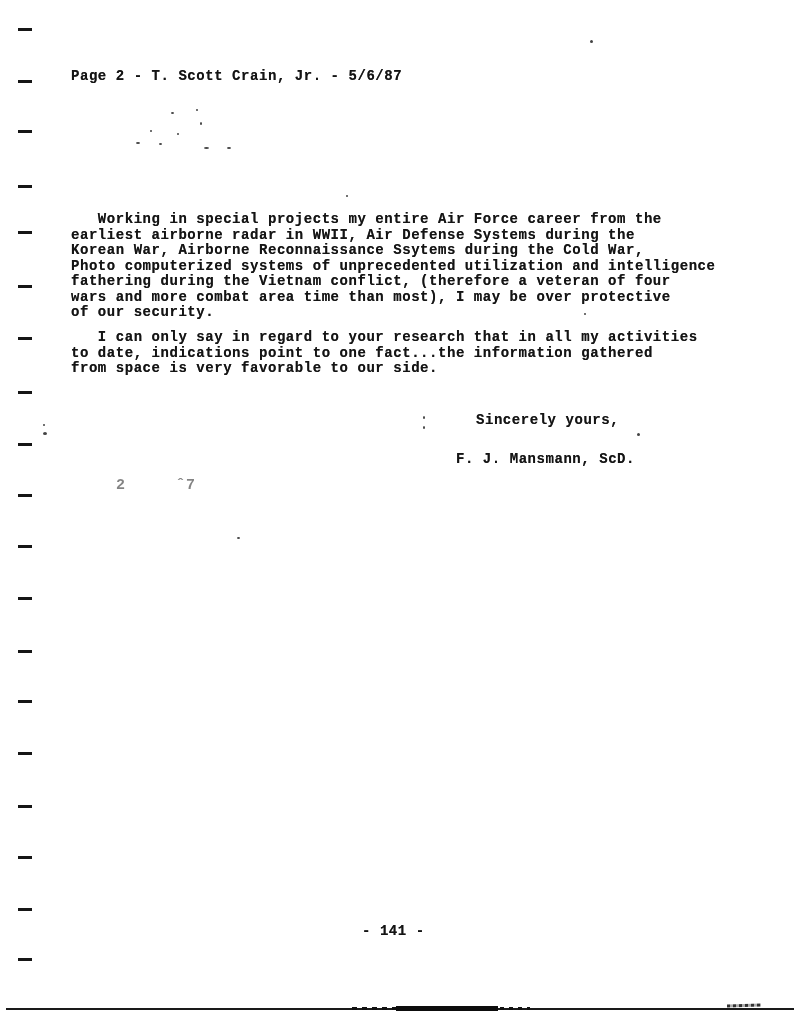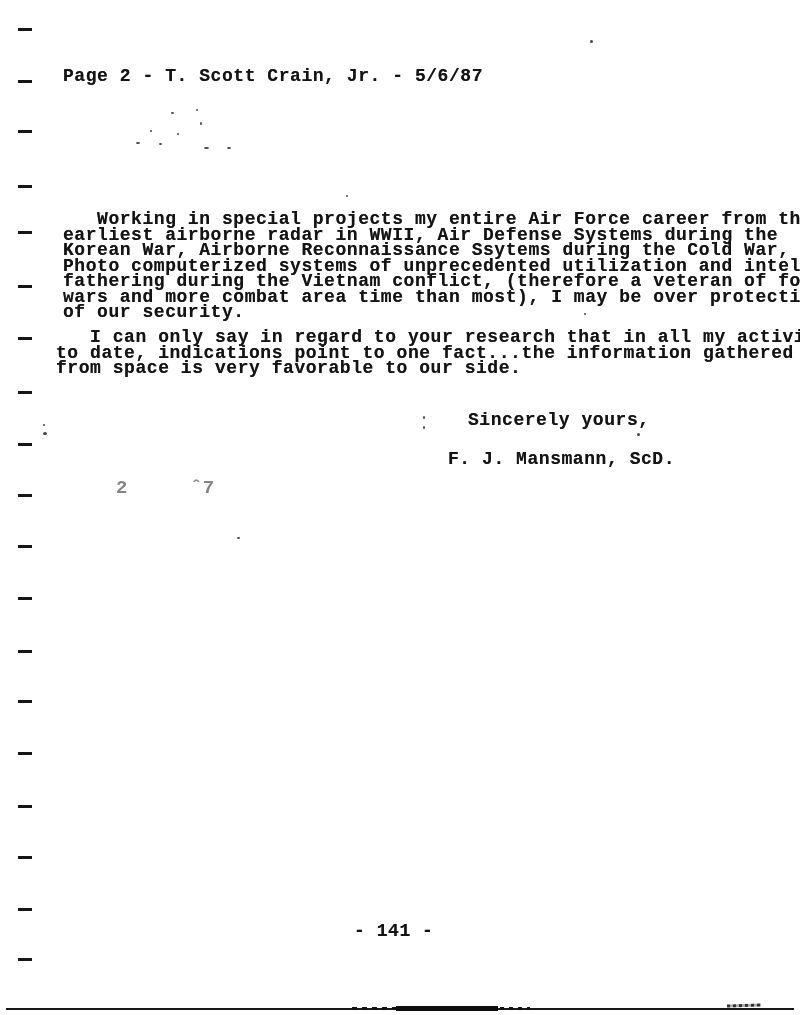--- a/index.html
+++ b/index.html
@@ -9,39 +9,40 @@
     height: 1015px;
     background: #ffffff;
     overflow: hidden;
     margin: 0 auto;
     font-family: "Liberation Mono", "DejaVu Sans Mono", monospace;
   }
   .tw {
     position: absolute;
     font-family: "Liberation Mono", "DejaVu Sans Mono", monospace;
     font-weight: bold;
-    font-size: 18px;
+    font-size: 14px;
     line-height: 15.5px;
     letter-spacing: 0.55px;
     color: #141414;
     white-space: pre;
     text-shadow: 0 0 0.5px rgba(20,20,20,0.65);
+    margin-left: 8px;
   }
   .header-line   { left: 63px;  top: 69px;  }
   .para-1        { left: 63px;  top: 148px; }
   .para-2        { left: 63px;  top: 212px; }
-  .para-3        { left: 56px;  top: 330px; }
+  .para-3        { left: 63px;  top: 330px; }
   .closing       { left: 468px; top: 413px; }
   .signature     { left: 448px; top: 452px; font-family: Liberation Mono, monospace; }
   .page-number   { left: 354px; top: 924px; }
   .faint-mark {
     position: absolute;
     left: 116px; top: 477px;
     font-family: "Liberation Mono", "DejaVu Sans Mono", monospace;
-    font-size: 19px;
+    font-size: 15px;
     font-weight: bold;
     letter-spacing: 1px;
     color: rgba(30,30,30,0.55);
     white-space: pre;
   }
   .margin-dash {
     position: absolute;
     left: 18px;
     width: 14px;
     height: 3px;

